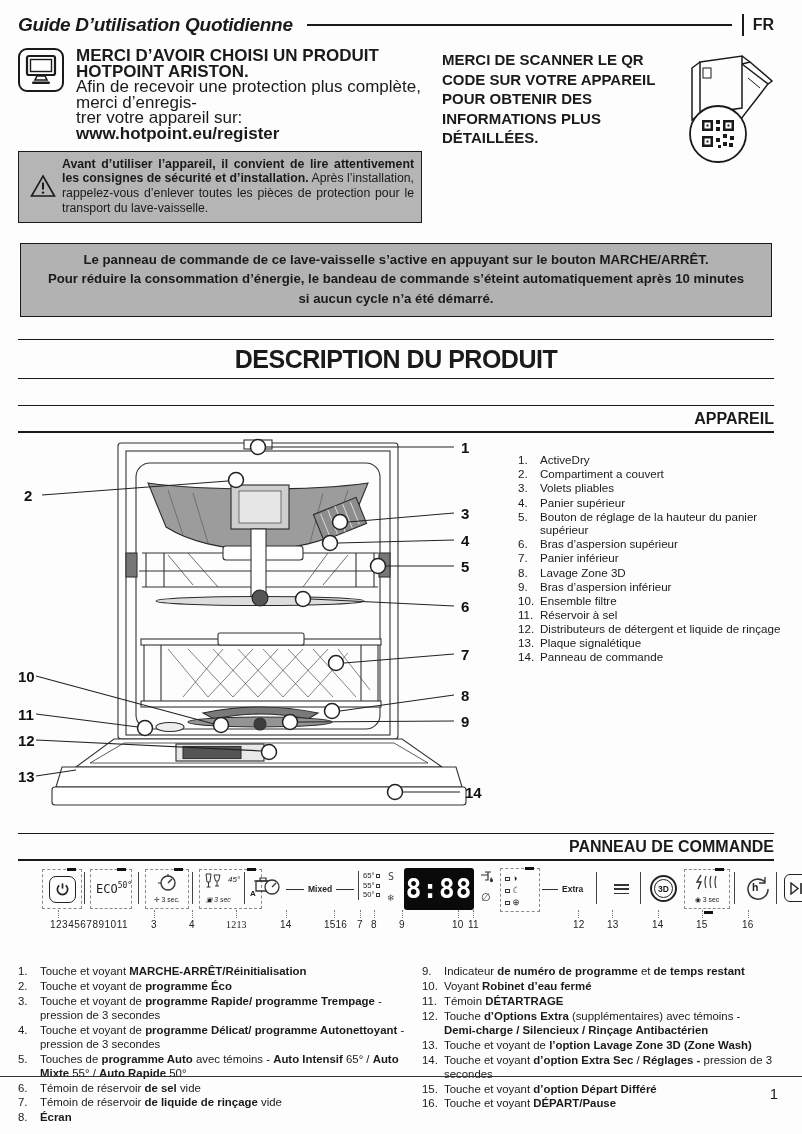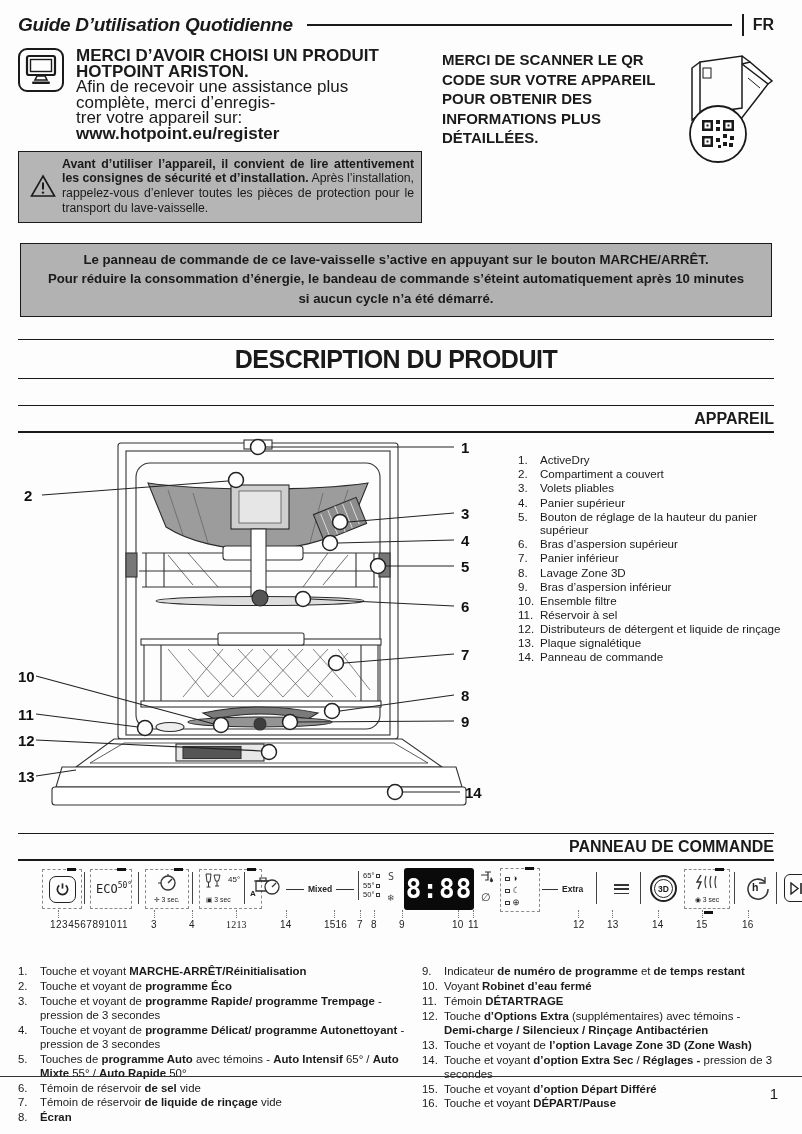--- a/index.html
+++ b/index.html
@@ -110,21 +110,21 @@
         <div class="monitor-box">
           <svg width="34" height="32" viewBox="0 0 34 32">
             <rect x="3" y="2" width="28" height="19" rx="2" fill="none" stroke="#1a1a1a" stroke-width="2.2"></rect>
             <rect x="6.5" y="5.5" width="21" height="12" fill="none" stroke="#1a1a1a" stroke-width="1.4"></rect>
             <path d="M13 22 L11 26 H23 L21 22 Z" fill="none" stroke="#1a1a1a" stroke-width="1.6"></path>
             <rect x="8" y="27.5" width="18" height="2.6" rx="1.3" fill="#1a1a1a"></rect>
           </svg>
         </div>
         <div class="thanks-txt">
           <span class="b">MERCI D’AVOIR CHOISI UN PRODUIT HOTPOINT ARISTON.</span><br>
-          <span>Afin de recevoir une assistance plus complète, merci d’enregis-</span><br>
+          <span>Afin de recevoir une protection plus complète, merci d’enregis-</span><br>
           <span>trer votre appareil sur: </span><span class="b">www.hotpoint.eu/register</span>
         </div>
       </div>
       <div class="warnbox">
         <div class="warn-icn">
           <svg width="26" height="24" viewBox="0 0 26 24">
             <path d="M13 2 L24.5 22 H1.5 Z" fill="none" stroke="#1a1a1a" stroke-width="1.6"></path>
             <path d="M13 8.5 V15.5" stroke="#1a1a1a" stroke-width="2"></path>
             <circle cx="13" cy="18.6" r="1.2" fill="#1a1a1a"></circle>
           </svg>
@@ -377,21 +377,21 @@
     <div class="dbox" style="left:127px; top:2px; width:44px; height:40px;">
       <svg width="20" height="18" viewBox="0 0 20 18" style="margin:4px 0 0 12px;">
         <circle cx="10" cy="9" r="7" stroke="#333" stroke-width="1.4" fill="none"></circle>
           <path d="M10 9 L14 5" stroke="#333" stroke-width="1.4"></path>
           <path d="M3 9 H0 M10 2 V-1" stroke="#333" stroke-width="1.2"></path>
       </svg>
       <div class="sec-lbl" style="left:8px; top:26px;">✛ <span>3 sec.</span></div>
     </div>
     <div class="vdiv" style="left:174px;"></div>
 
-    <div class="dbox" style="left:181px; top:2px; width:63px; height:40px;">
+    <div class="dbox" style="left:181px; top:2px; width:63px; height:40px;font-style:italic;">
       <svg width="26" height="16" viewBox="0 0 26 16" style="margin:3px 0 0 4px;">
         <path d="M2 1 H7 L6 9 H3 Z M4.5 9 V14 M2.5 14 H6.5" stroke="#333" stroke-width="1" fill="none"></path>
         <path d="M10 2 L16 2 L14.5 8 H11.5 Z M13 8 V13 M11 13 H15" stroke="#333" stroke-width="1" fill="none"></path>
       </svg>
       <span class="mini" style="position:absolute; left:28px; top:5px;">45°</span>
       <div class="sec-lbl" style="left:6px; top:26px;">▣ <span>3 sec</span></div>
     </div>
     <div class="vdiv" style="left:226px;"></div>
 
     <div style="position:absolute; left:232px; top:6px;">

